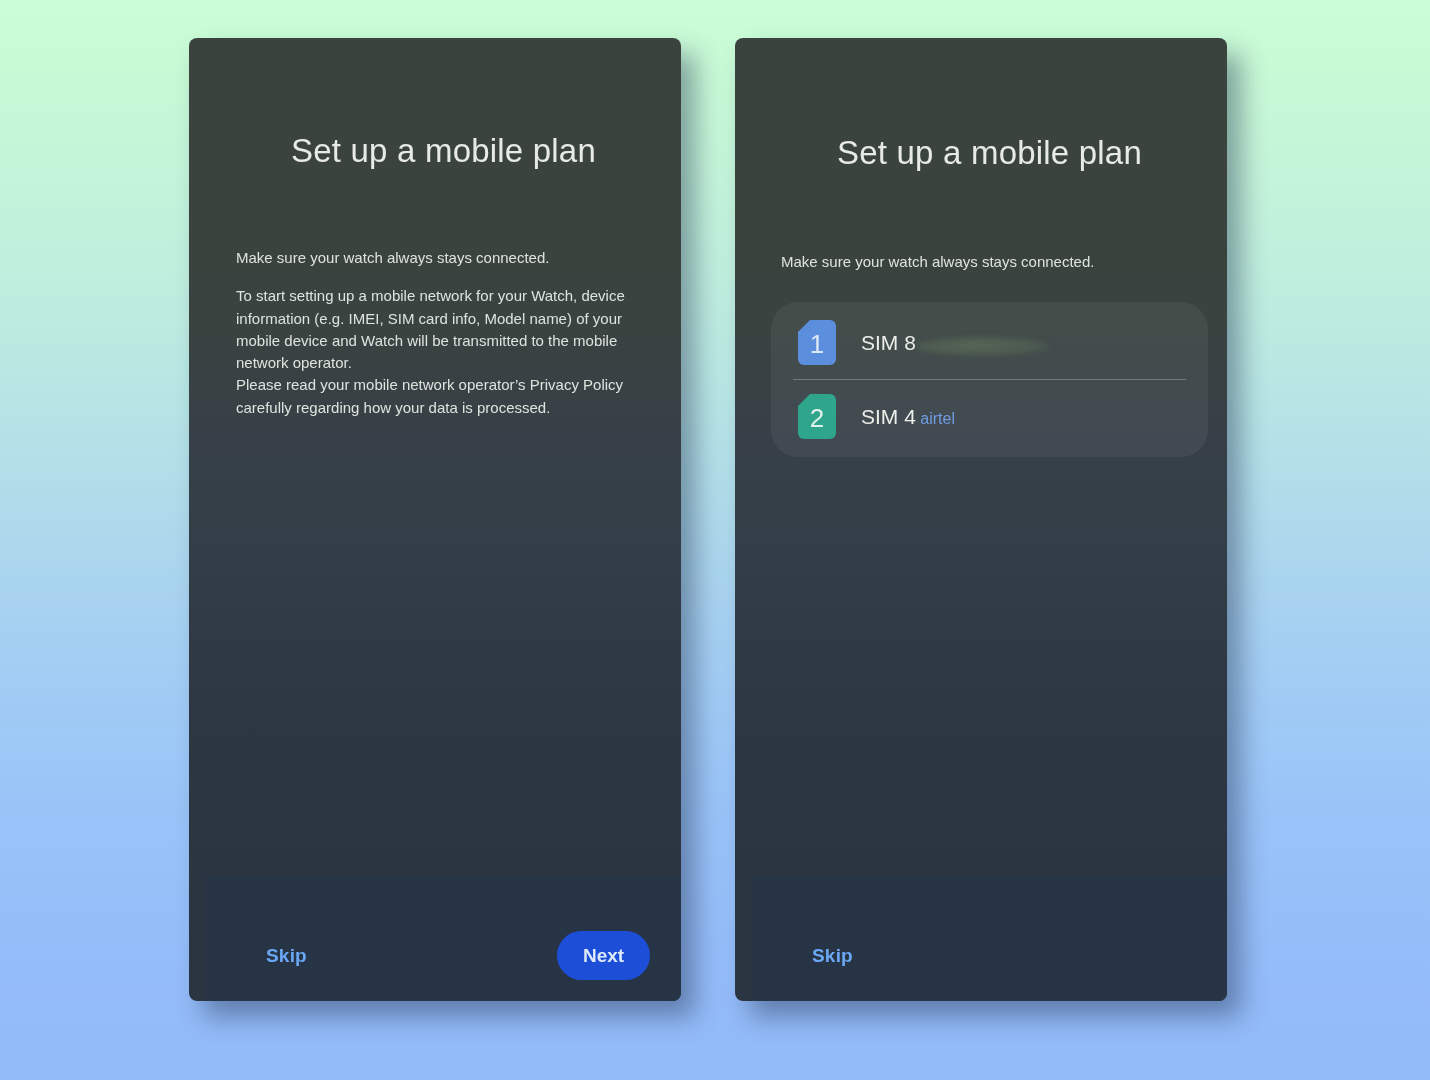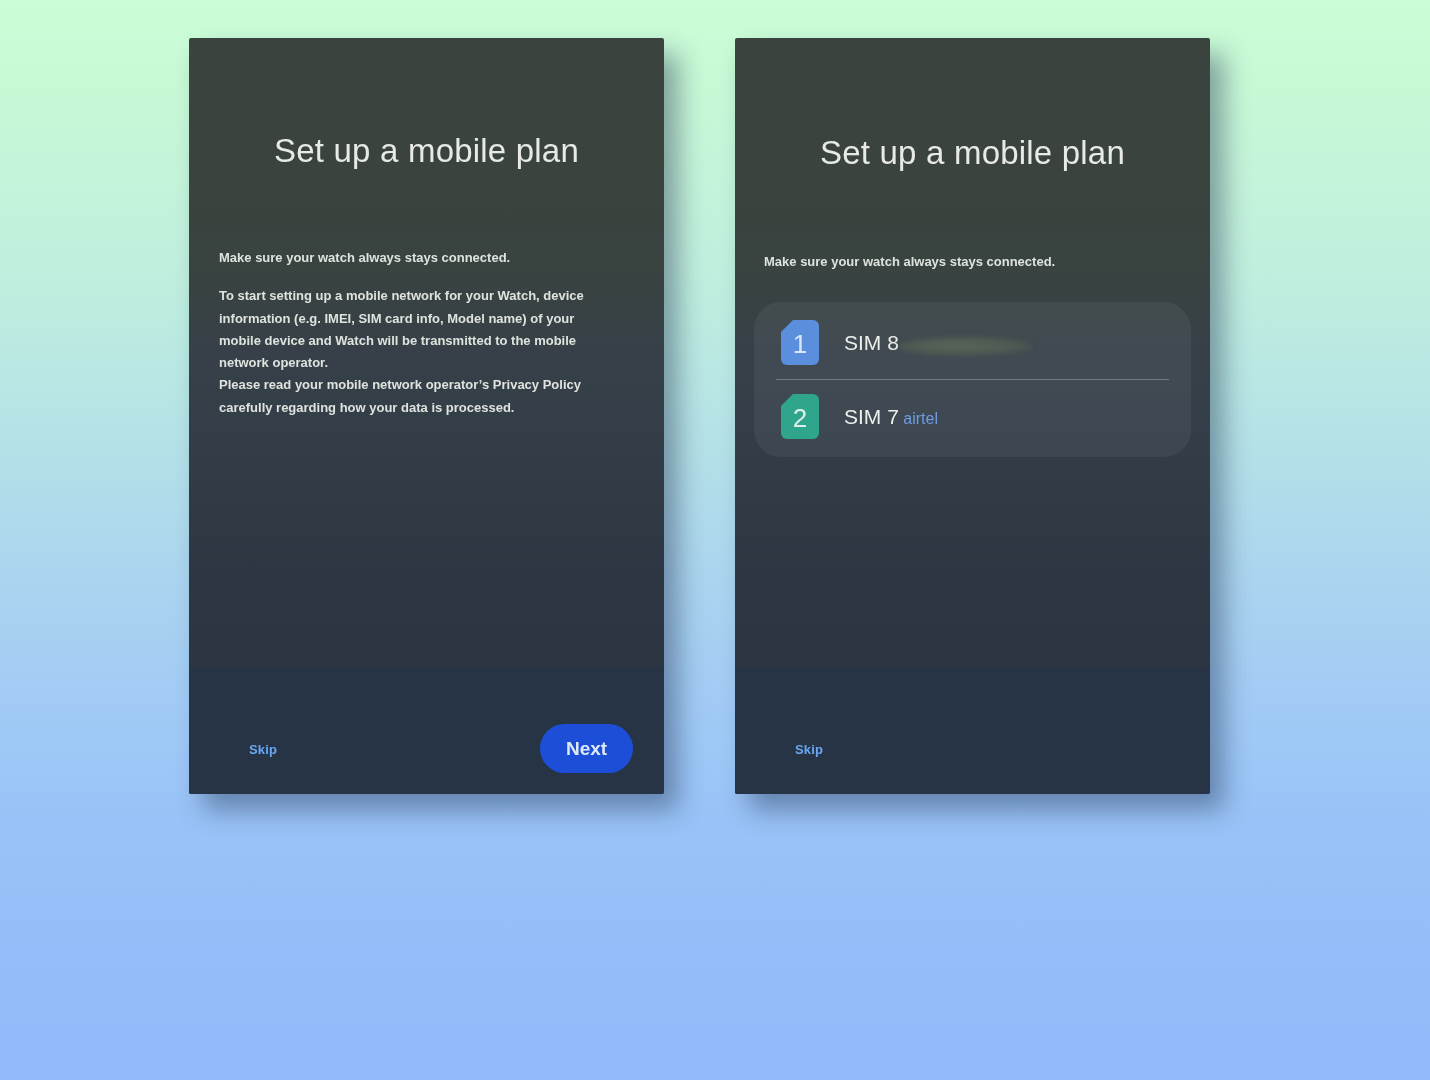--- a/index.html
+++ b/index.html
@@ -28,37 +28,38 @@
   .stage {
     position: relative;
     width: 1430px;
     height: 1080px;
   }
 
   
   .panel {
     position: absolute;
     width: 475px;
-    height: 756px;
+    height: 963px;
     top: 38px;
-    border-radius: 2px;
+    border-radius: 8px;
     overflow: hidden;
     box-shadow: 14px 16px 26px rgba(26, 44, 74, 0.42);
     background: linear-gradient(180deg,
         #3a433d 0%,
         #3a433d 20%,
         #394340 30%,
         #374048 42%,
         #333e48 52%,
         #2f3a45 62%,
         #2d3743 72%,
         #2c3642 82%,
         #2b3541 87%);
     display: flex;
     flex-direction: column;
+    padding-left: 17px;
   }
   .panel-left  { left: 189px; }
   .panel-right { left: 735px; }
 
   .panel-body {
     flex: 1 1 auto;
     position: relative;
   }
 
   
@@ -68,23 +69,23 @@
     font-size: 33px;
     font-weight: 400;
     letter-spacing: 0.2px;
   }
   .panel-left .screen-title  { margin: 94px 0 0 0; }
   .panel-right .screen-title { margin: 96px 0 0 0; }
 
   
   .para {
     color: #dfe3de;
-    font-size: 13px;
+    font-size: 15px;
     line-height: 22.3px;
-    font-weight: 700;
+    font-weight: 400;
   }
   .panel-left .lead {
     margin: 77px 0 0 0;
     padding: 0 30px;
   }
   .panel-left .legal {
     margin: 25px 0 0 0;
     padding: 0 30px 0 30px;
     max-width: 400px;
   }
@@ -164,21 +165,21 @@
     height: 125px;
     background: #273446;
     position: relative;
   }
   .skip-button {
     position: absolute;
     left: 56px;
     top: 80px;
     transform: translateY(-50%);
     color: #6aa8f5;
-    font-size: 13px;
+    font-size: 19px;
     font-weight: 700;
     letter-spacing: 0.2px;
     background: none;
     border: none;
     padding: 6px 4px;
     cursor: pointer;
     font-family: "Liberation Sans", sans-serif;
   }
   .next-button {
     position: absolute;
@@ -242,21 +243,21 @@
         <div class="sim-divider"></div>
 
         <div class="sim-row">
           <span class="sim-icon">
             <svg width="38" height="45" viewBox="0 0 38 45" aria-hidden="true">
               <path d="M12 0 H32 A6 6 0 0 1 38 6 V39 A6 6 0 0 1 32 45 H6 A6 6 0 0 1 0 39 V12 Z" fill="#2fa58c"></path>
               <text x="19" y="33" text-anchor="middle" font-family="Liberation Sans, sans-serif" font-size="26" fill="#dff0ea">2</text>
             </svg>
           </span>
           <span class="sim-text">
-            <span class="sim-title">SIM 7</span>
+            <span class="sim-title">SIM 4</span>
             <span class="sim-sub">airtel</span>
           </span>
         </div>
 
       </div>
     </div>
 
     <div class="action-bar">
       <button class="skip-button">Skip</button>
     </div>

